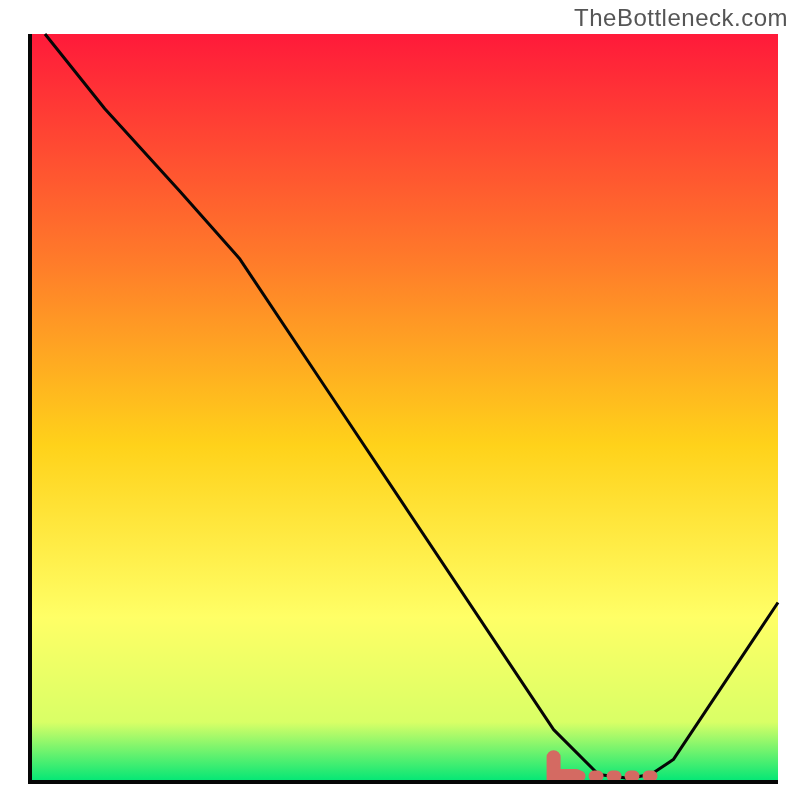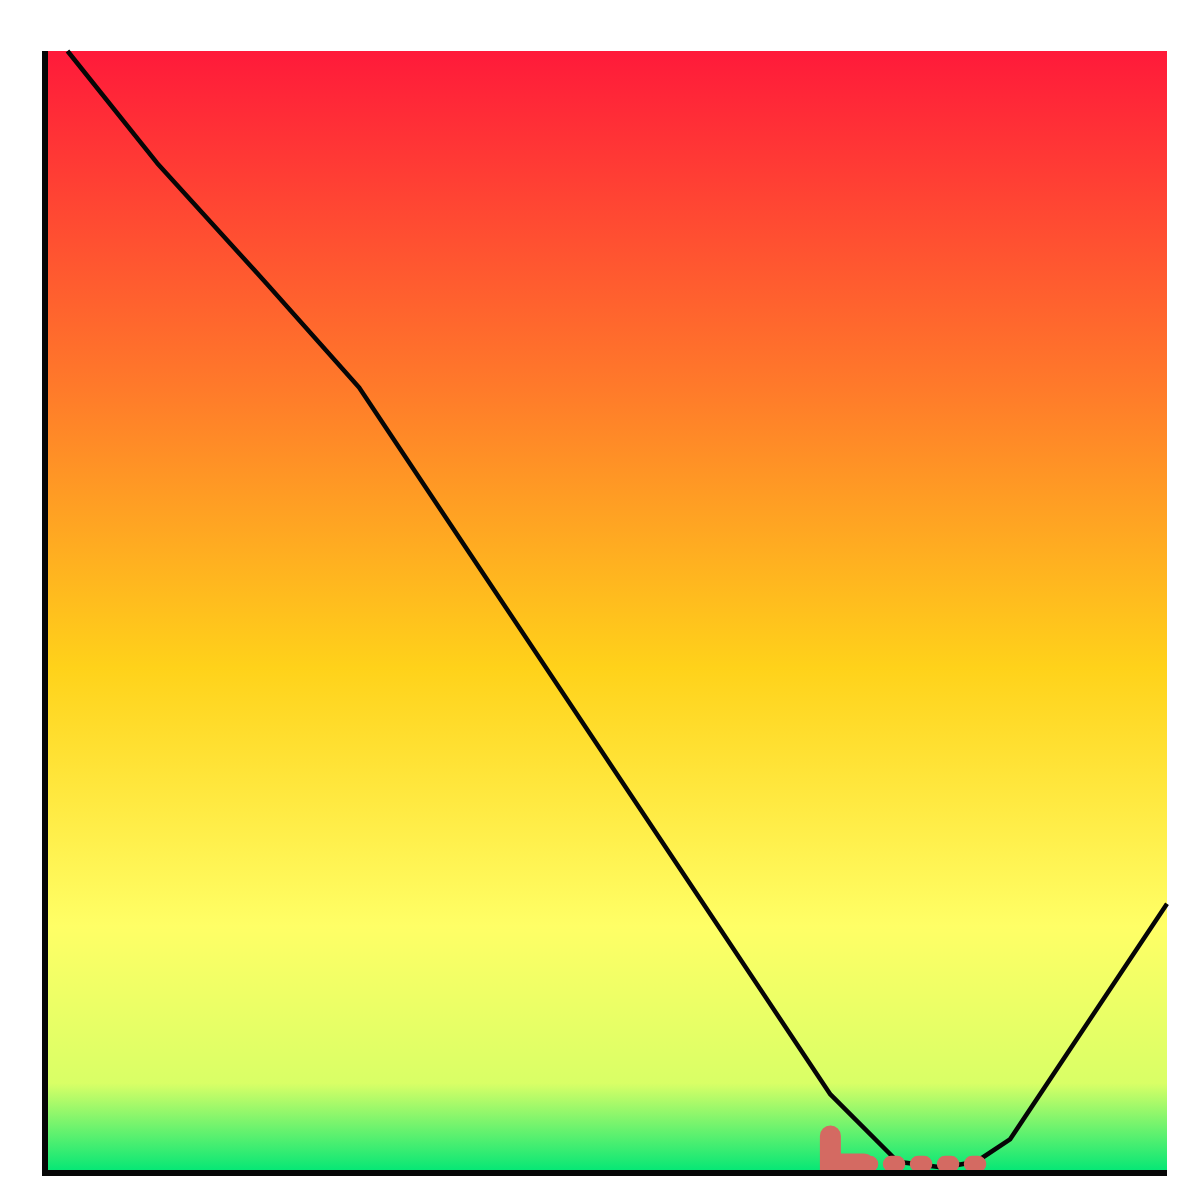--- a/index.html
+++ b/index.html
@@ -52,13 +52,14 @@
 
     <path id="curve" fill="none" stroke-width="3" stroke-linejoin="round" stroke="#060606" d="M 45.0 34.0 L 104.8 108.8 L 179.6 191.1 L 239.4 258.4 L 329.2 393.0 L 404.0 505.2 L 478.8 617.4 L 553.6 729.6 L 598.5 774.5 L 628.4 778.3 L 650.8 774.5 L 673.3 759.6 L 778.0 602.5"></path>
 
     <path id="marker" fill="none" stroke-width="11" stroke-linecap="round" stroke-dasharray="4 14" stroke="#d46a62" d="M 576.04 776.016 L 665.8 776.016"></path>
 
     <path id="marker-head" fill="none" stroke-width="14" stroke-linecap="round" stroke="#d46a62" d="M 553.6 757.316 L 553.6 776.016 L 576.04 776.016"></path>
 
     <path id="frame" fill="none" stroke-width="4" stroke="#060606" d="M 30 34 L 30 782 L 778 782"></path>
   </svg>
 
+  <div class="watermark">TheBottleneck.com</div>
 </div>
 
 </body></html>

